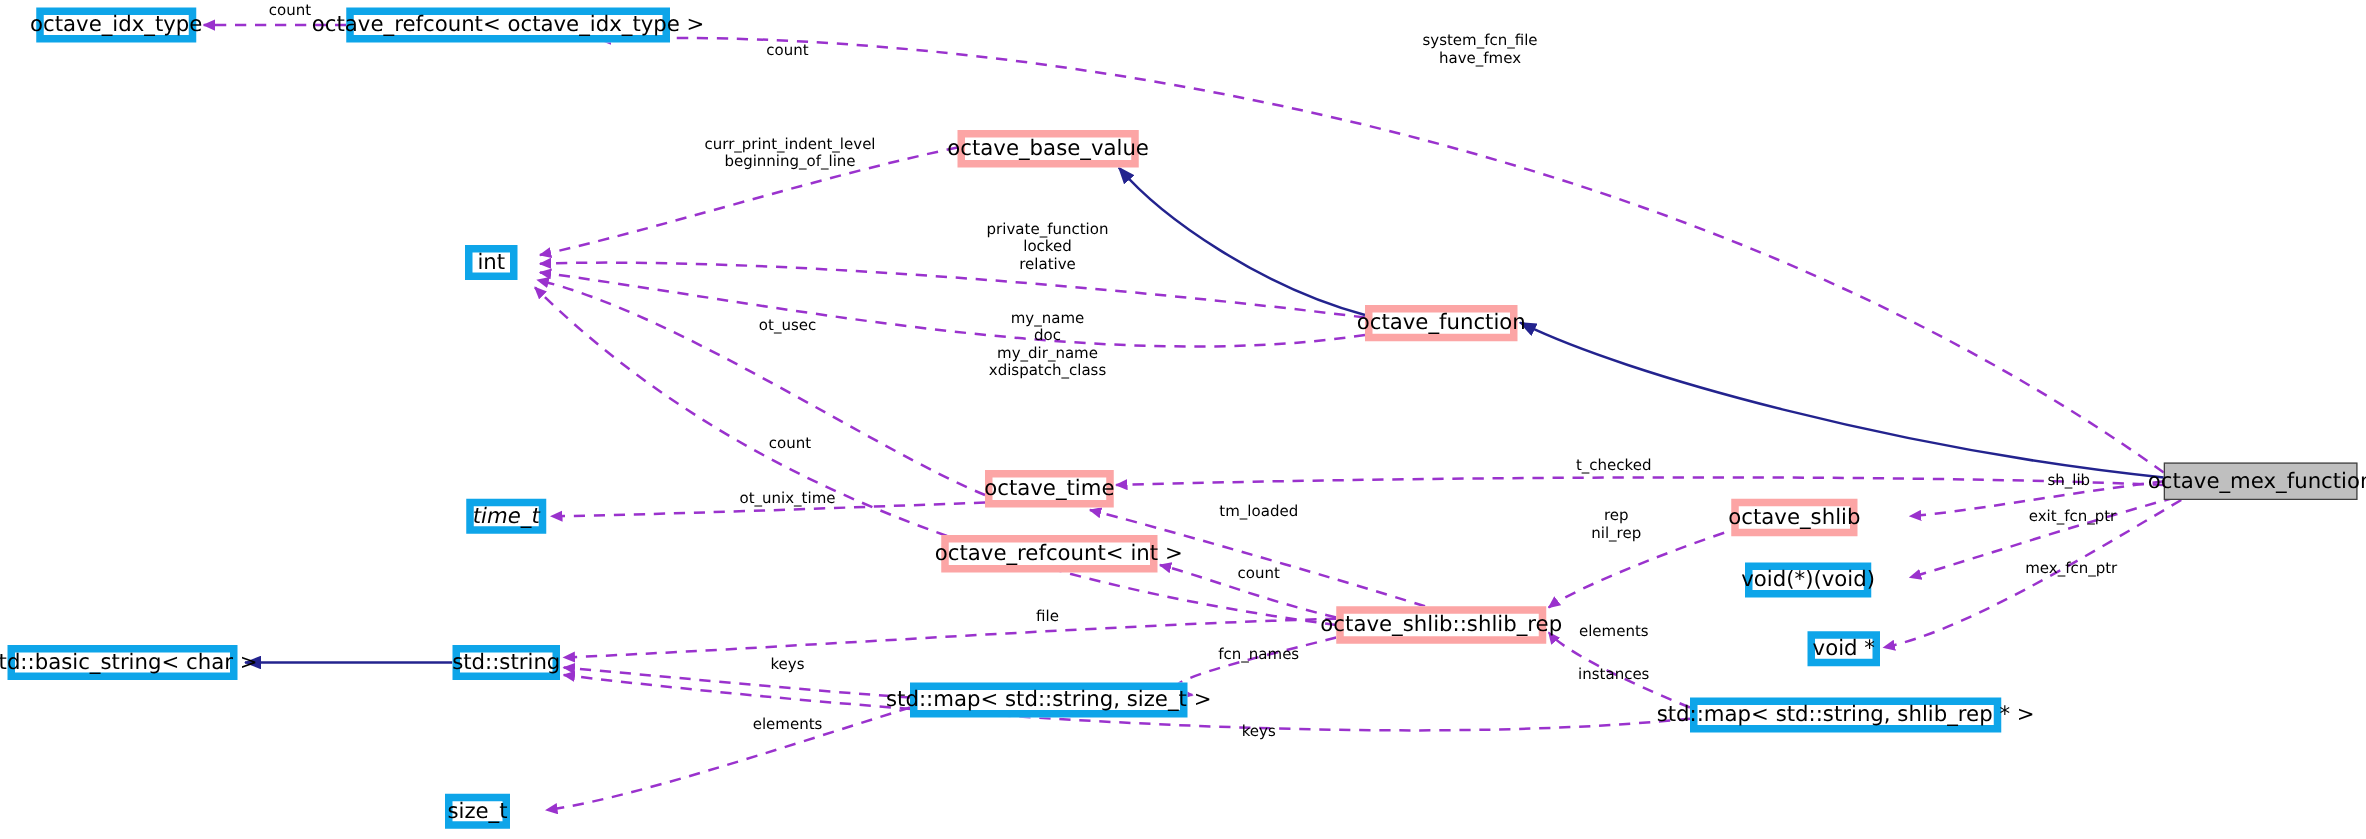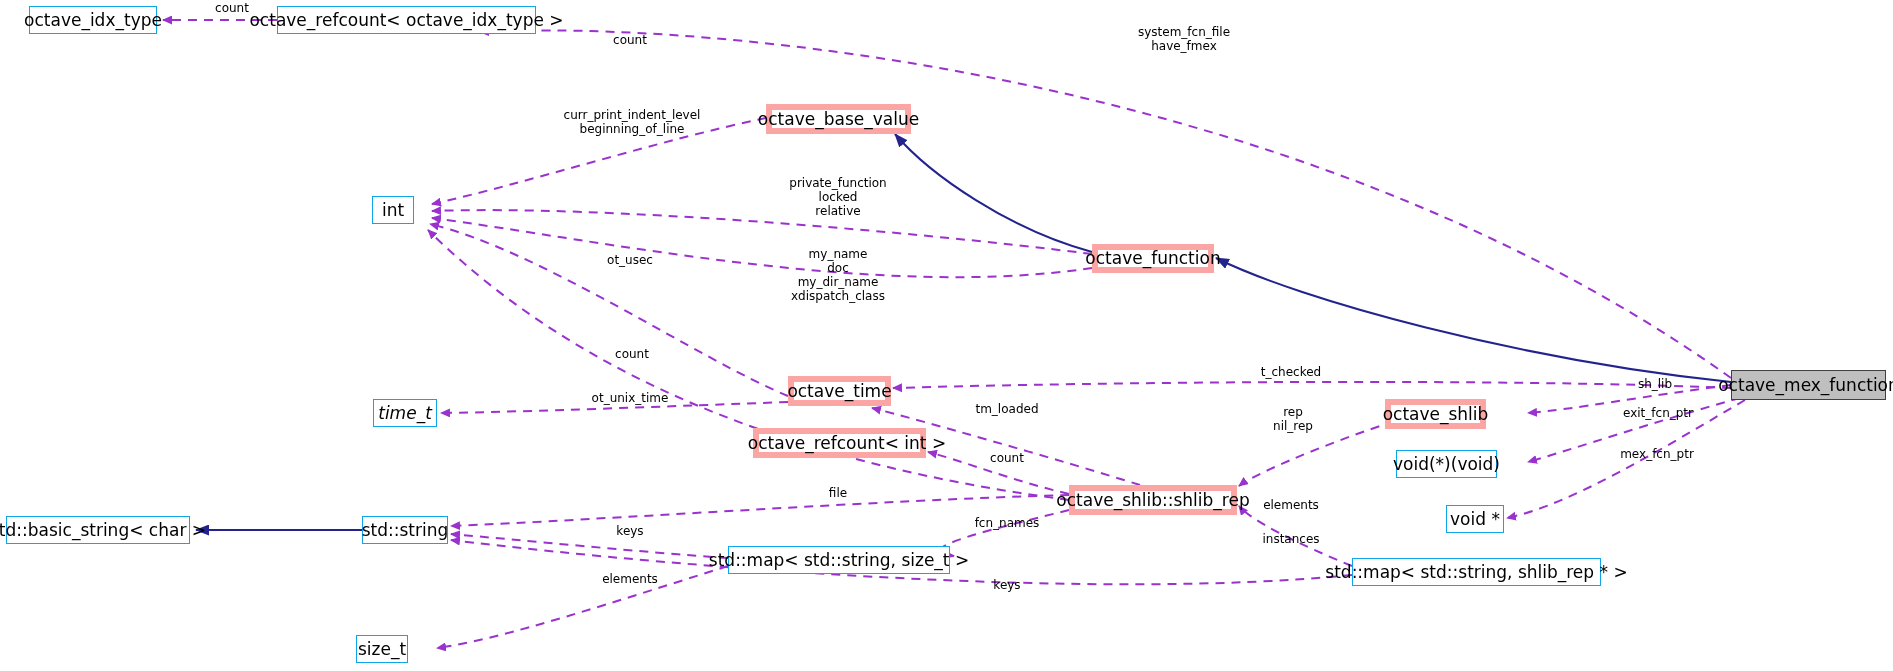--- a/index.html
+++ b/index.html
@@ -1,20 +1,20 @@
 <!DOCTYPE html>
 <html><head>
 <meta charset="utf-8">
 <style>
   html,body{margin:0;padding:0;background:#ffffff;}
   body{font-family:"DejaVu Sans","Liberation Sans",sans-serif;}
   #canvas{position:relative;width:1893px;height:671px;overflow:hidden;background:#fff;}
   svg#wires{position:absolute;left:0;top:0;width:1893px;height:671px;}
   .node{position:absolute;box-sizing:border-box;display:flex;align-items:center;
-        justify-content:center;background:#ffffff;border:1px solid #0ea5e9;
+        justify-content:center;background:#ffffff;border:6px solid #0ea5e9;
         font-size:17px;color:#000;white-space:nowrap;line-height:1;padding:0 7px;}
   .node.bold{border:6px solid #fca5a5;}
   .node.current{background:#bfbfbf;border:1px solid #404040;}
   .edge-label{position:absolute;font-size:12px;color:#000;white-space:pre;
         text-align:center;line-height:1.16;transform:translateX(-50%);}
 </style>
 </head>
 <body>
 
 <div id="canvas">

